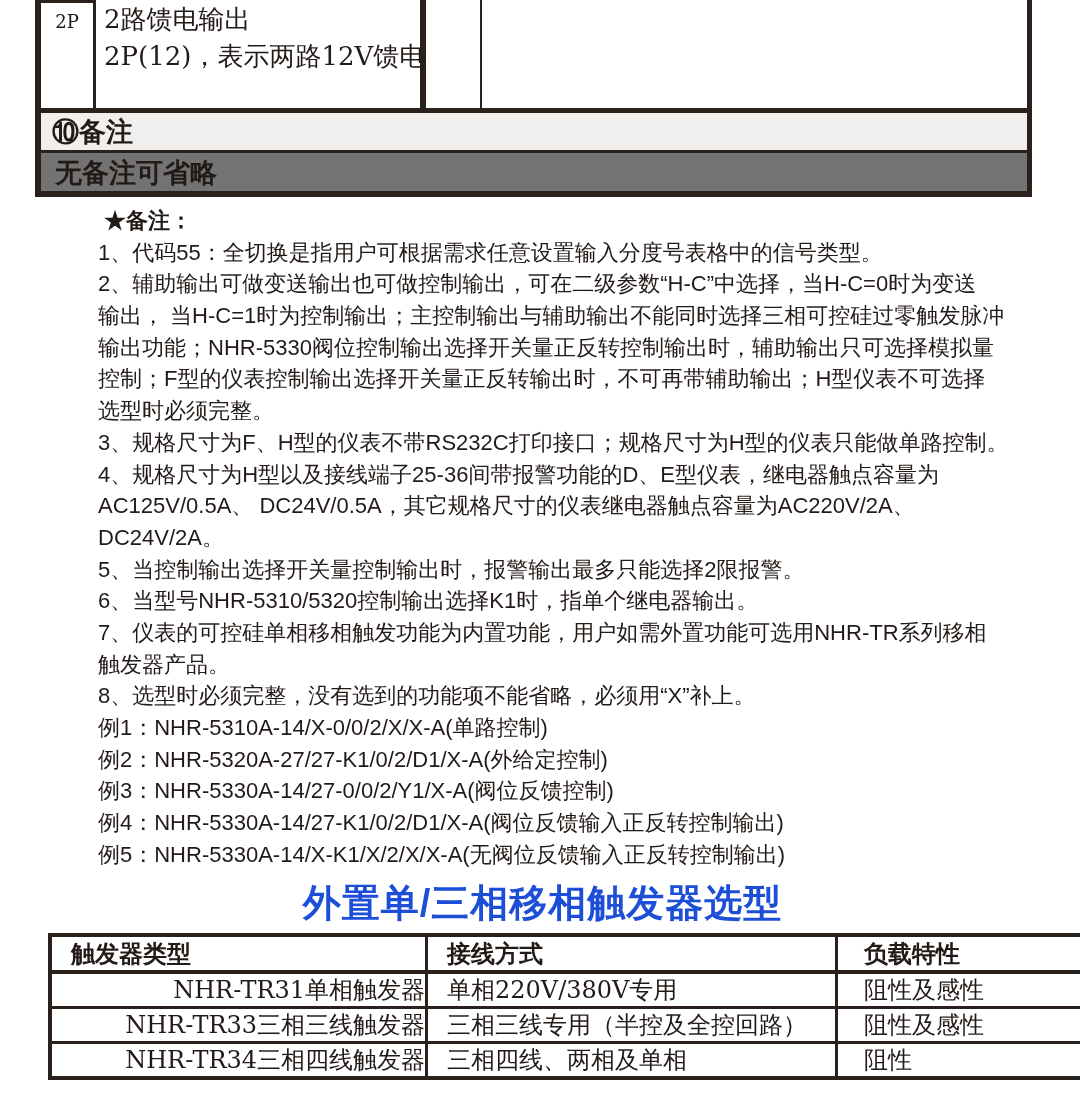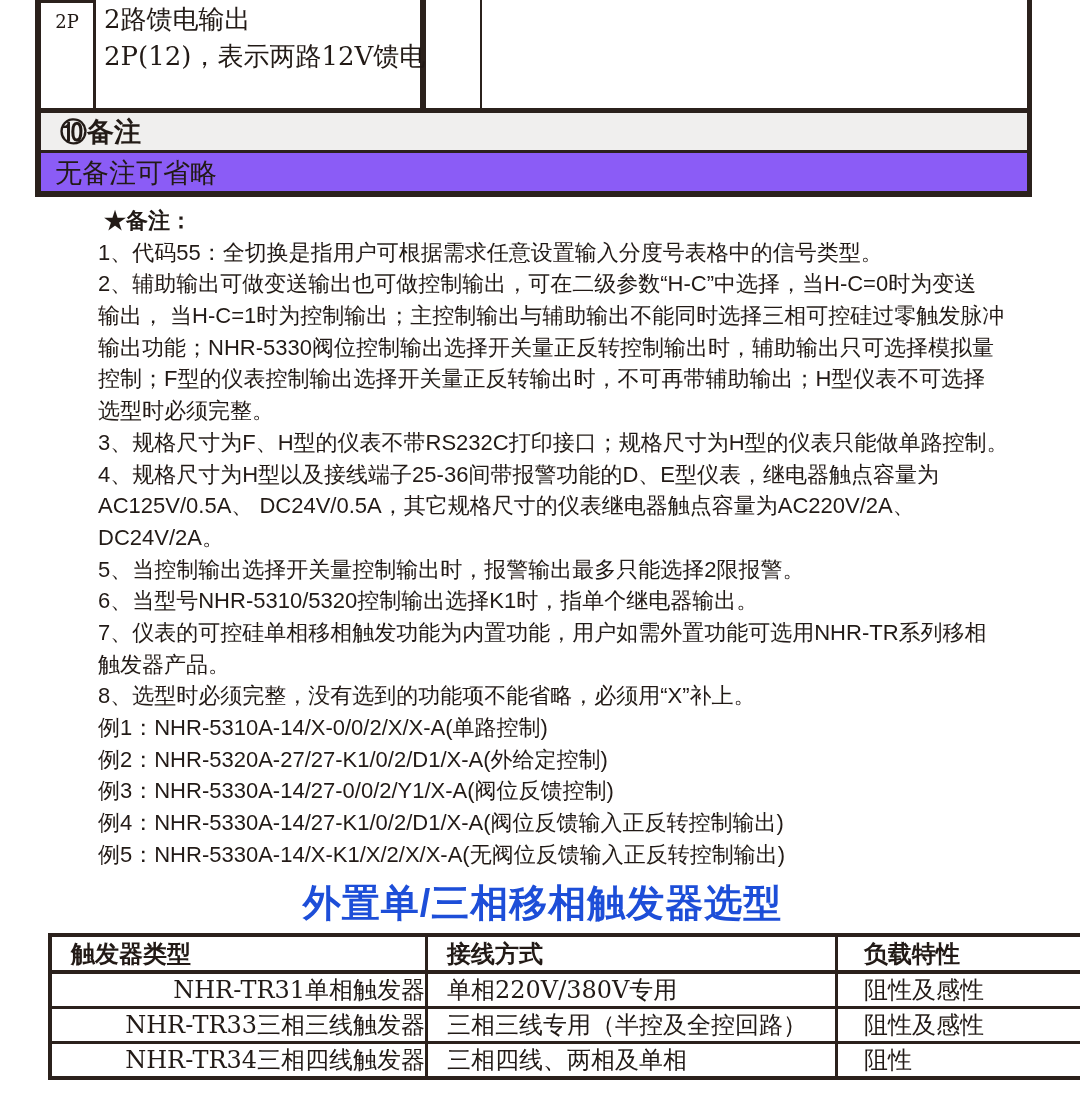--- a/index.html
+++ b/index.html
@@ -25,28 +25,28 @@
   .tt-c2{
     width:330px;box-sizing:border-box;border-right:6px solid #2b211c;
     padding:1px 0 0 8px;font-size:26px;line-height:37px;white-space:nowrap;
   }
   .tt-c3{width:56px;box-sizing:border-box;border-right:2px solid #2b211c;}
   .tt-c4{flex:1;}
   .tt-header{
     height:37px;box-sizing:content-box;background:#f0efee;
     border-top:5px solid #2b211c;border-bottom:3px solid #2b211c;
     border-left:6px solid #2b211c;border-right:5px solid #2b211c;
-    font-weight:bold;font-size:27px;line-height:38px;padding-left:19px;
+    font-weight:bold;font-size:27px;line-height:38px;padding-left:11px;
     font-family:"Liberation Sans",sans-serif;
   }
   .tt-remark{
-    height:38px;box-sizing:content-box;background:#8b5cf6;
+    height:38px;box-sizing:content-box;background:#737373;
     border-bottom:6px solid #2b211c;
     border-left:6px solid #2b211c;border-right:5px solid #2b211c;
-    font-size:27px;line-height:39px;padding-left:14px;font-weight:400;
+    font-size:27px;line-height:39px;padding-left:14px;font-weight:700;
   }
 
   
   .notes{
     position:absolute;left:54px;top:205px;width:1000px;
     font-size:22px;line-height:31.7px;white-space:nowrap;
     font-family:"Liberation Sans",sans-serif;font-weight:500;margin-left:44px;
   }
   .note-line{height:31.7px;}
   .note-line.star{padding-left:6px;font-weight:bold;}

